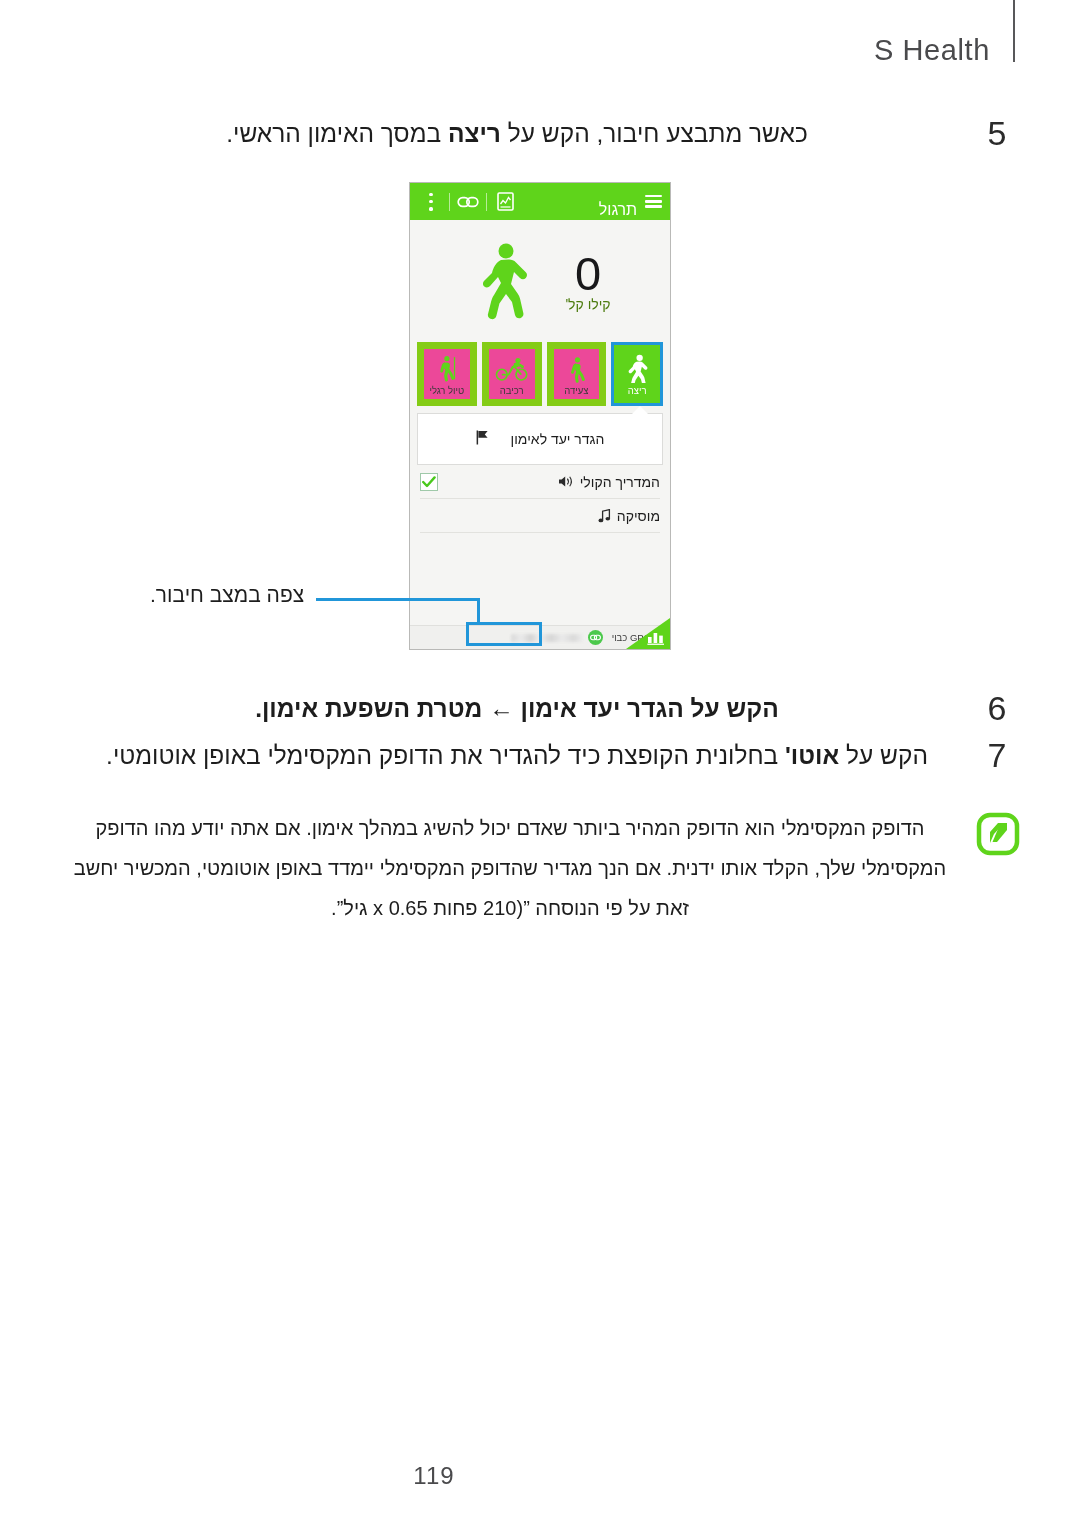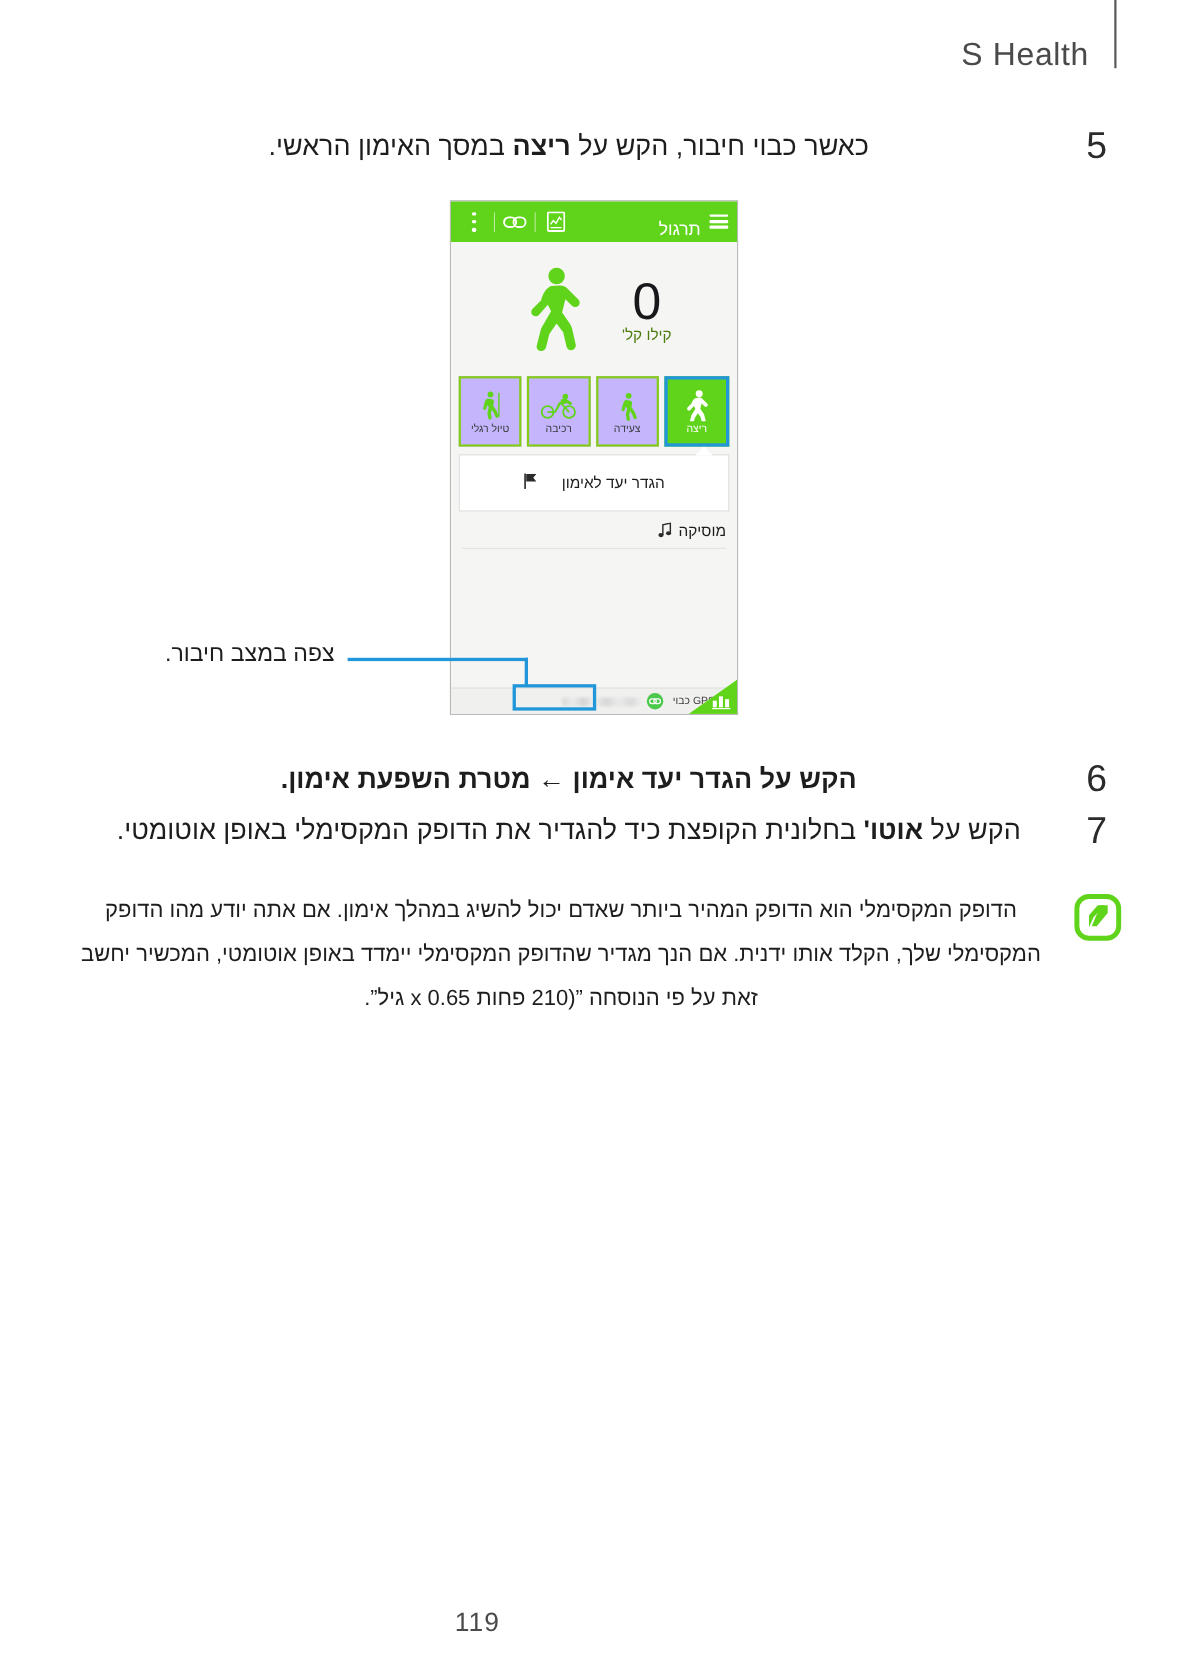--- a/index.html
+++ b/index.html
@@ -197,22 +197,22 @@
   .activities {
     display: flex;
     flex-direction: row;
     gap: 5px;
     padding: 0 7px;
     box-sizing: border-box;
   }
   .act {
     flex: 1 1 0;
     height: 64px;
-    background: #c4b5fd;
-    border: 2px solid #84cc16;
+    background: #ec4899;
+    border: 7px solid #84cc16;
     box-sizing: border-box;
     position: relative;
     display: flex;
     flex-direction: column;
     align-items: center;
     justify-content: center;
     padding-bottom: 3px;
   }
   .act.selected {
     background: #5fd41b;
@@ -457,21 +457,21 @@
 
 <div class="page-header">
   <div class="header-rule"></div>
   <div class="header-title">S Health</div>
 </div>
 
 <div class="steps">
 
   <div class="step step-5">
     <div class="step-num">5</div>
-    <div class="step-text"><span>כאשר כבוי חיבור, הקש על </span><b>ריצה</b><span> במסך האימון הראשי.</span></div>
+    <div class="step-text"><span>כאשר מתבצע חיבור, הקש על </span><b>ריצה</b><span> במסך האימון הראשי.</span></div>
   </div>
 
   <div style="height:520px"></div>
 
   <div class="step step-6">
     <div class="step-num">6</div>
     <div class="step-text"><span>הקש על </span><b>הגדר יעד אימון ← מטרת השפעת אימון</b><span>.</span></div>
   </div>
 
   <div class="step step-7">
@@ -597,20 +597,37 @@
     <div class="goal-row">
       <span>הגדר יעד לאימון</span>
       <span>
         <svg width="13" height="15" viewBox="0 0 13 15" aria-hidden="true">
           <rect x="0.6" y="0.5" width="1.5" height="14" fill="#2b2b2b"></rect>
           <path d="M2.4 1 L11.6 1 L8.8 4.4 L11.6 7.8 L2.4 7.8 Z" fill="#2b2b2b"></path>
         </svg>
       </span>
     </div>
 
+    <div class="opt-row">
+      <div class="opt-left">
+        <span>המדריך הקולי</span>
+        <span class="opt-icon">
+          <svg width="16" height="13" viewBox="0 0 16 13" aria-hidden="true">
+            <path d="M1 4.6 h2.6 L7.2 1.4 v10.2 L3.6 8.4 H1 Z" fill="#2b2b2b"></path>
+            <path d="M9.4 3.6 a5 5 0 0 1 0 5.8" fill="none" stroke="#2b2b2b" stroke-width="1.1"></path>
+            <path d="M11.7 1.8 a8 8 0 0 1 0 9.4" fill="none" stroke="#2b2b2b" stroke-width="1.1"></path>
+          </svg>
+        </span>
+      </div>
+      <div class="checkbox">
+        <svg width="14" height="12" viewBox="0 0 14 12" aria-hidden="true">
+          <polyline points="1.2,6 5,10 12.6,1.4" fill="none" stroke="#49c91c" stroke-width="2.4" stroke-linecap="round" stroke-linejoin="round"></polyline>
+        </svg>
+      </div>
+    </div>
 
     <div class="opt-row last">
       <div class="opt-left">
         <span>מוסיקה</span>
         <span class="opt-icon">
           <svg width="13" height="14" viewBox="0 0 13 14" aria-hidden="true">
             <path d="M4.6 11.1 V2.2 L11.4 0.6 V9.4" fill="none" stroke="#2b2b2b" stroke-width="1.3"></path>
             <ellipse cx="2.9" cy="11.4" rx="2.4" ry="1.9" fill="#2b2b2b"></ellipse>
             <ellipse cx="9.8" cy="9.8" rx="2.3" ry="1.8" fill="#2b2b2b"></ellipse>
           </svg>

